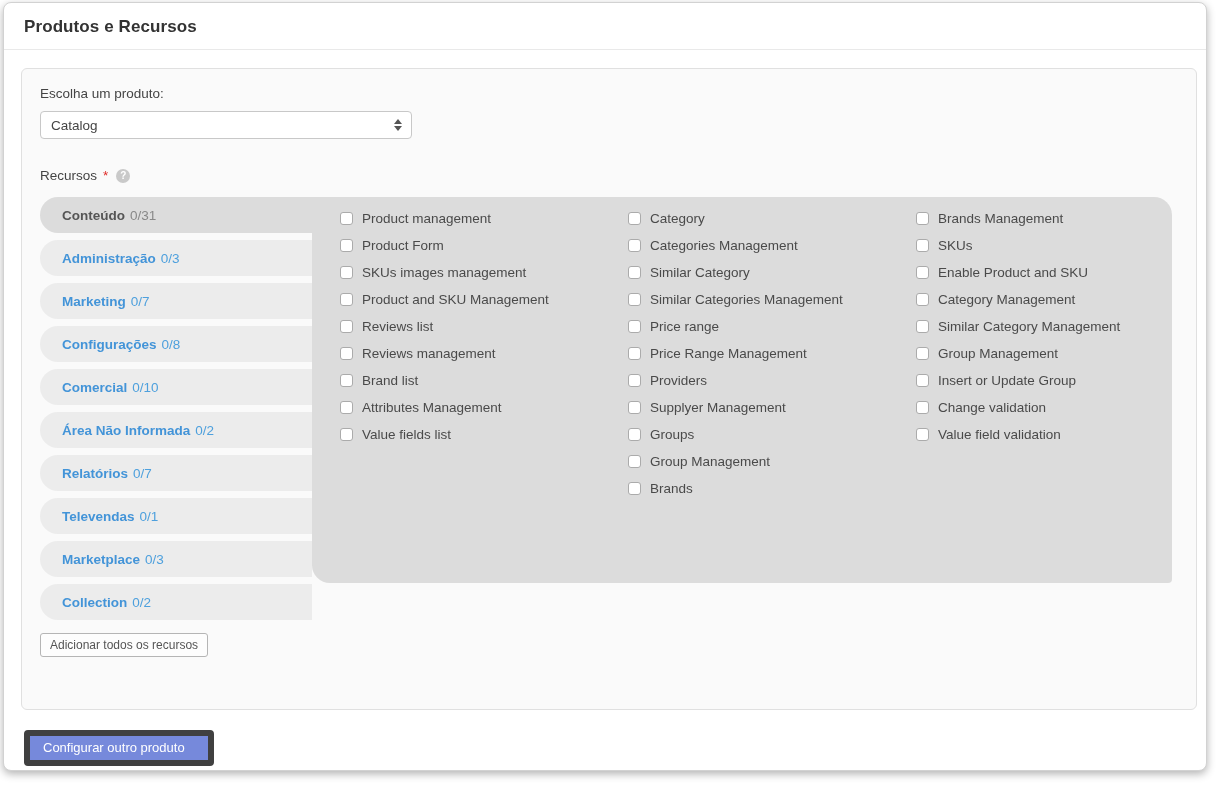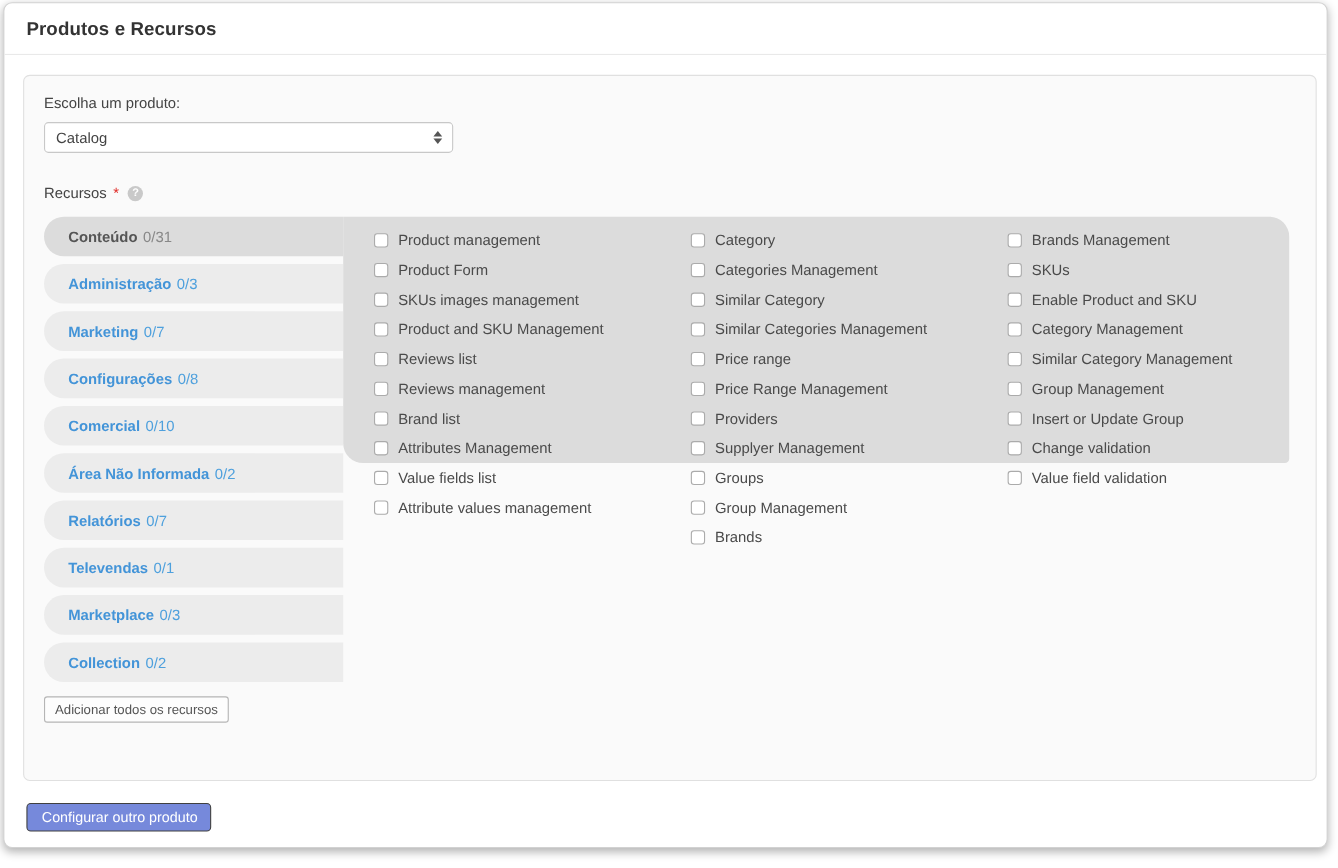--- a/index.html
+++ b/index.html
@@ -110,21 +110,21 @@
     color: #555;
     background: #fdfdfd;
     border: 1px solid #b5b5b5;
     border-radius: 3px;
     padding: 4px 9px;
     cursor: pointer;
   }
 
   .content-panel {
     width: 860px;
-    height: 224px;
+    height: 386px;
     background: #dcdcdc;
     border-radius: 0 18px 4px 18px;
     padding: 8px 0 0 28px;
     display: flex;
   }
   .cb-col { width: 288px; flex-shrink: 0; }
   .cb-col:last-child { width: 256px; }
   .cb-item {
     height: 27px;
     display: flex;
@@ -144,23 +144,23 @@
     flex-shrink: 0;
   }
   .cb-item .cb-label { font-size: 13.5px; color: #4a4a4a; white-space: nowrap; }
 
   .footer-row { margin: 20px 0 0 20px; }
   .configure-btn {
     font-family: "Liberation Sans", sans-serif;
     font-size: 13px;
     color: #fff;
     background: #7689db;
-    border: 1px solid #404040;
+    border: 6px solid #404040;
     border-radius: 4px;
-    padding: 4px 11px 5px 13px;
+    padding: 4px 23px 5px 13px;
     cursor: pointer;
   }
 </style>
 </head>
 <body>
 
 <div class="card">
   <div class="card-title">Produtos e Recursos</div>
   <hr class="title-divider">
 
@@ -248,24 +248,20 @@
               <span class="cb-label">Brand list</span>
             </label>
             <label class="cb-item">
               <input type="checkbox" style="">
               <span class="cb-label">Attributes Management</span>
             </label>
             <label class="cb-item">
               <input type="checkbox" style="">
               <span class="cb-label">Value fields list</span>
             </label>
-            <label class="cb-item">
-              <input type="checkbox" style="">
-              <span class="cb-label">Attribute values management</span>
-            </label>
           </div>
           <div class="cb-col">
             <label class="cb-item">
               <input type="checkbox" style="">
               <span class="cb-label">Category</span>
             </label>
             <label class="cb-item">
               <input type="checkbox" style="">
               <span class="cb-label">Categories Management</span>
             </label>

